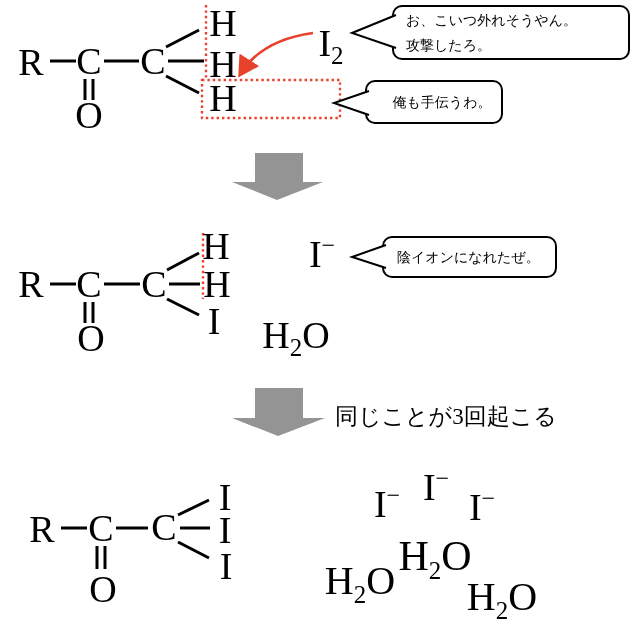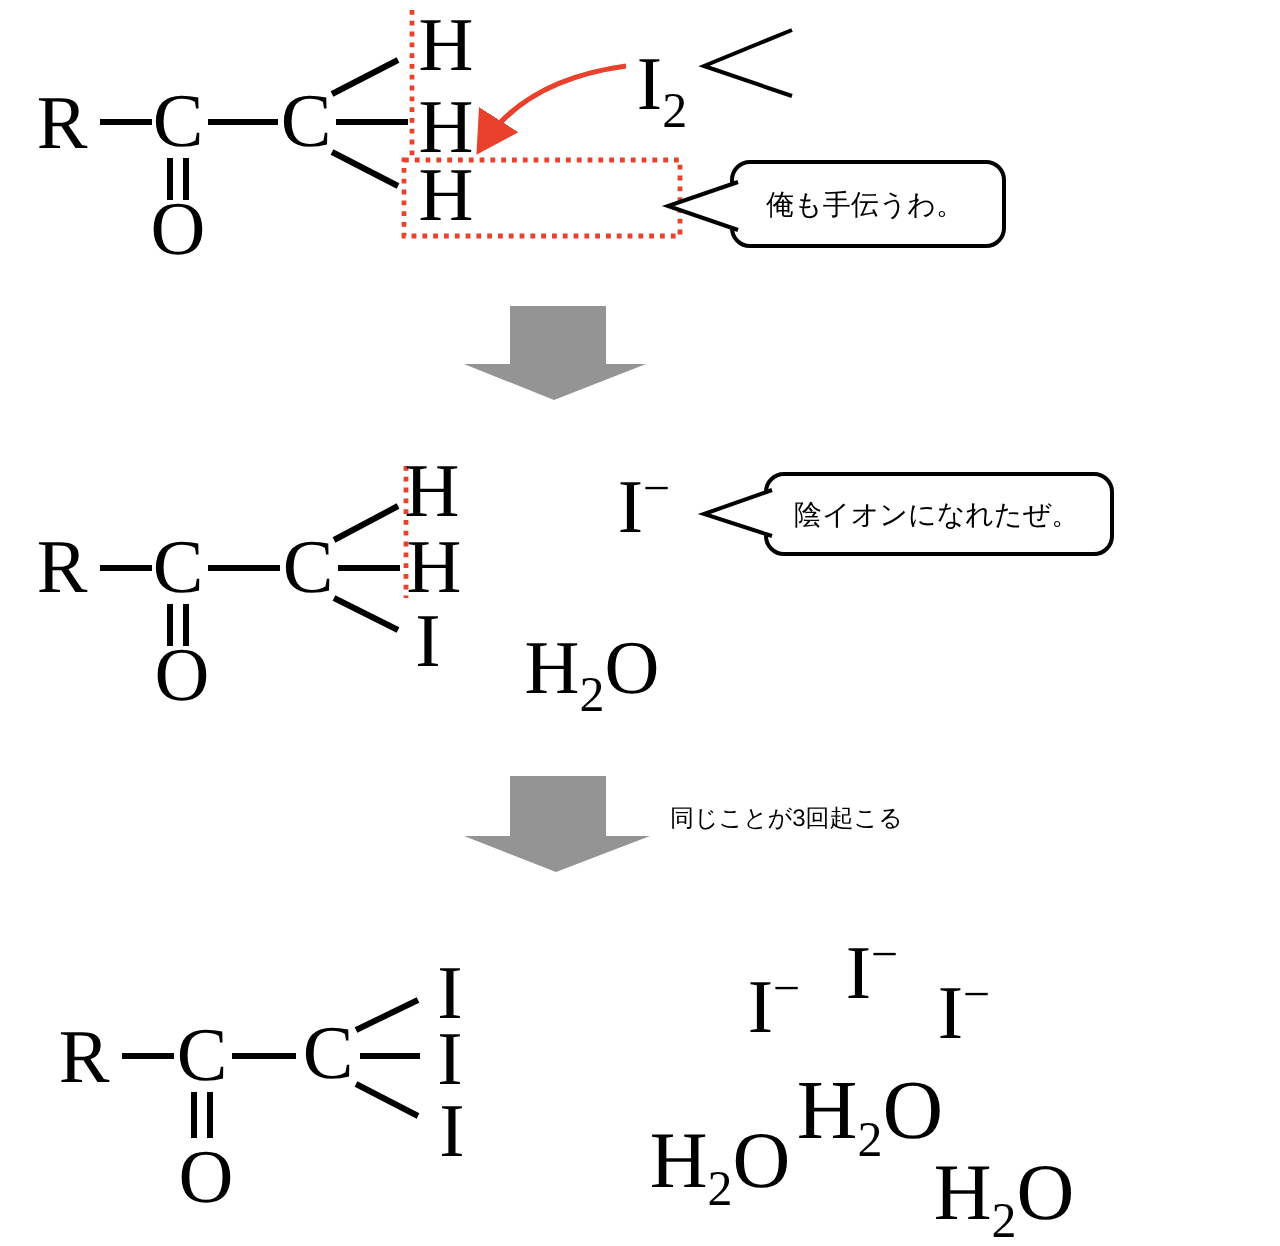--- a/index.html
+++ b/index.html
@@ -17,26 +17,26 @@
   .atom sub{font-size:25px;line-height:1;}
   .atom sup{font-size:24px;line-height:1;}
   .bubble{
     position:absolute;background:#ffffff;border:2px solid #000;border-radius:10px;
     display:flex;flex-direction:column;justify-content:center;
     font-family:"Liberation Sans","DejaVu Sans",sans-serif;
     font-size:14px;color:#000;z-index:2;box-sizing:border-box;
   }
   .bubble .line{line-height:25px;white-space:nowrap;}
   .b1{left:392px;top:5px;width:238px;height:55px;padding-left:12px;}
-  .b2{left:365px;top:80px;width:138px;height:44px;padding-left:16px;}
+  .b2{left:365px;top:80px;width:138px;height:44px;padding-left:16px;align-items:center;}
   .b3{left:382px;top:236px;width:175px;height:42px;padding-left:13px;}
   .arrow-label{
     position:absolute;left:335px;top:401px;
-    font-family:Liberation Sans, sans-serif;
-    font-size:12px;color:#000;white-space:nowrap;z-index:1;text-align:right;
+    font-family:Liberation Serif, serif;
+    font-size:23px;color:#000;white-space:nowrap;z-index:1;text-align:right;
   }
 </style>
 </head>
 <body>
 
 <div class="canvas">
 
   <svg class="layer" viewBox="0 0 640 623">
     <defs>
       <marker id="arrowhead-red" markerWidth="9" markerHeight="9" refX="6" refY="4.5" orient="auto">
@@ -118,20 +118,24 @@
   <span class="atom s38" style="left:226px;top:566px">I</span>
 
   <span class="atom s38" style="left:387px;top:503px"><span>I</span><sup>−</sup></span>
   <span class="atom s38" style="left:436px;top:486px"><span>I</span><sup>−</sup></span>
   <span class="atom s38" style="left:482px;top:506px"><span>I</span><sup>−</sup></span>
 
   <span class="atom s40" style="left:360px;top:584px"><span>H</span><sub>2</sub><span>O</span></span>
   <span class="atom s42" style="left:435px;top:559px"><span>H</span><sub>2</sub><span>O</span></span>
   <span class="atom s40" style="left:502px;top:600px"><span>H</span><sub>2</sub><span>O</span></span>
 
+  <div class="bubble b1">
+    <div class="line">お、こいつ外れそうやん。</div>
+    <div class="line">攻撃したろ。</div>
+  </div>
   <div class="bubble b2">
     <div class="line">俺も手伝うわ。</div>
   </div>
   <div class="bubble b3">
     <div class="line">陰イオンになれたぜ。</div>
   </div>
 
   <span class="arrow-label">同じことが3回起こる</span>
 
   <svg class="layer tails" viewBox="0 0 640 623">

